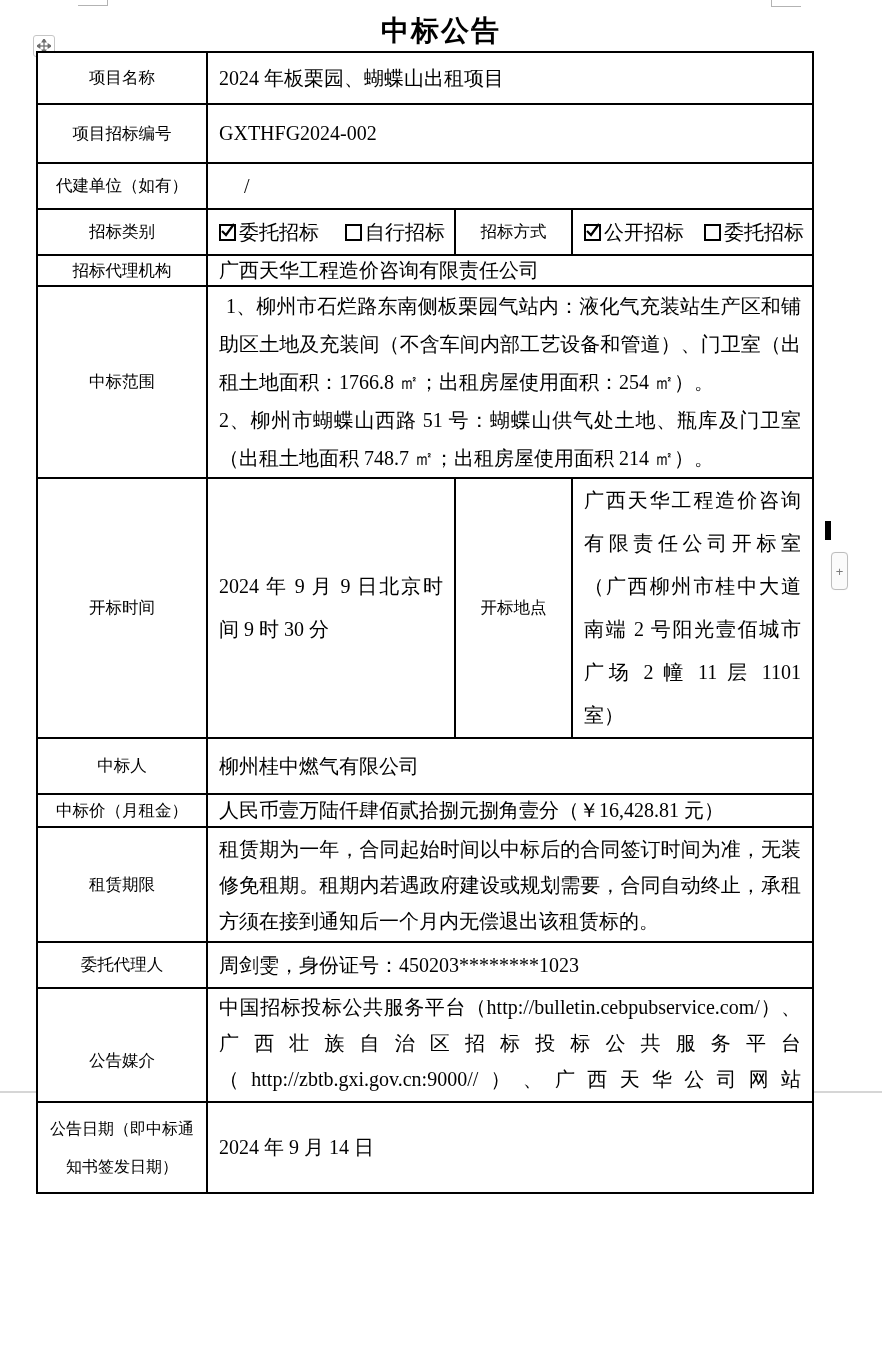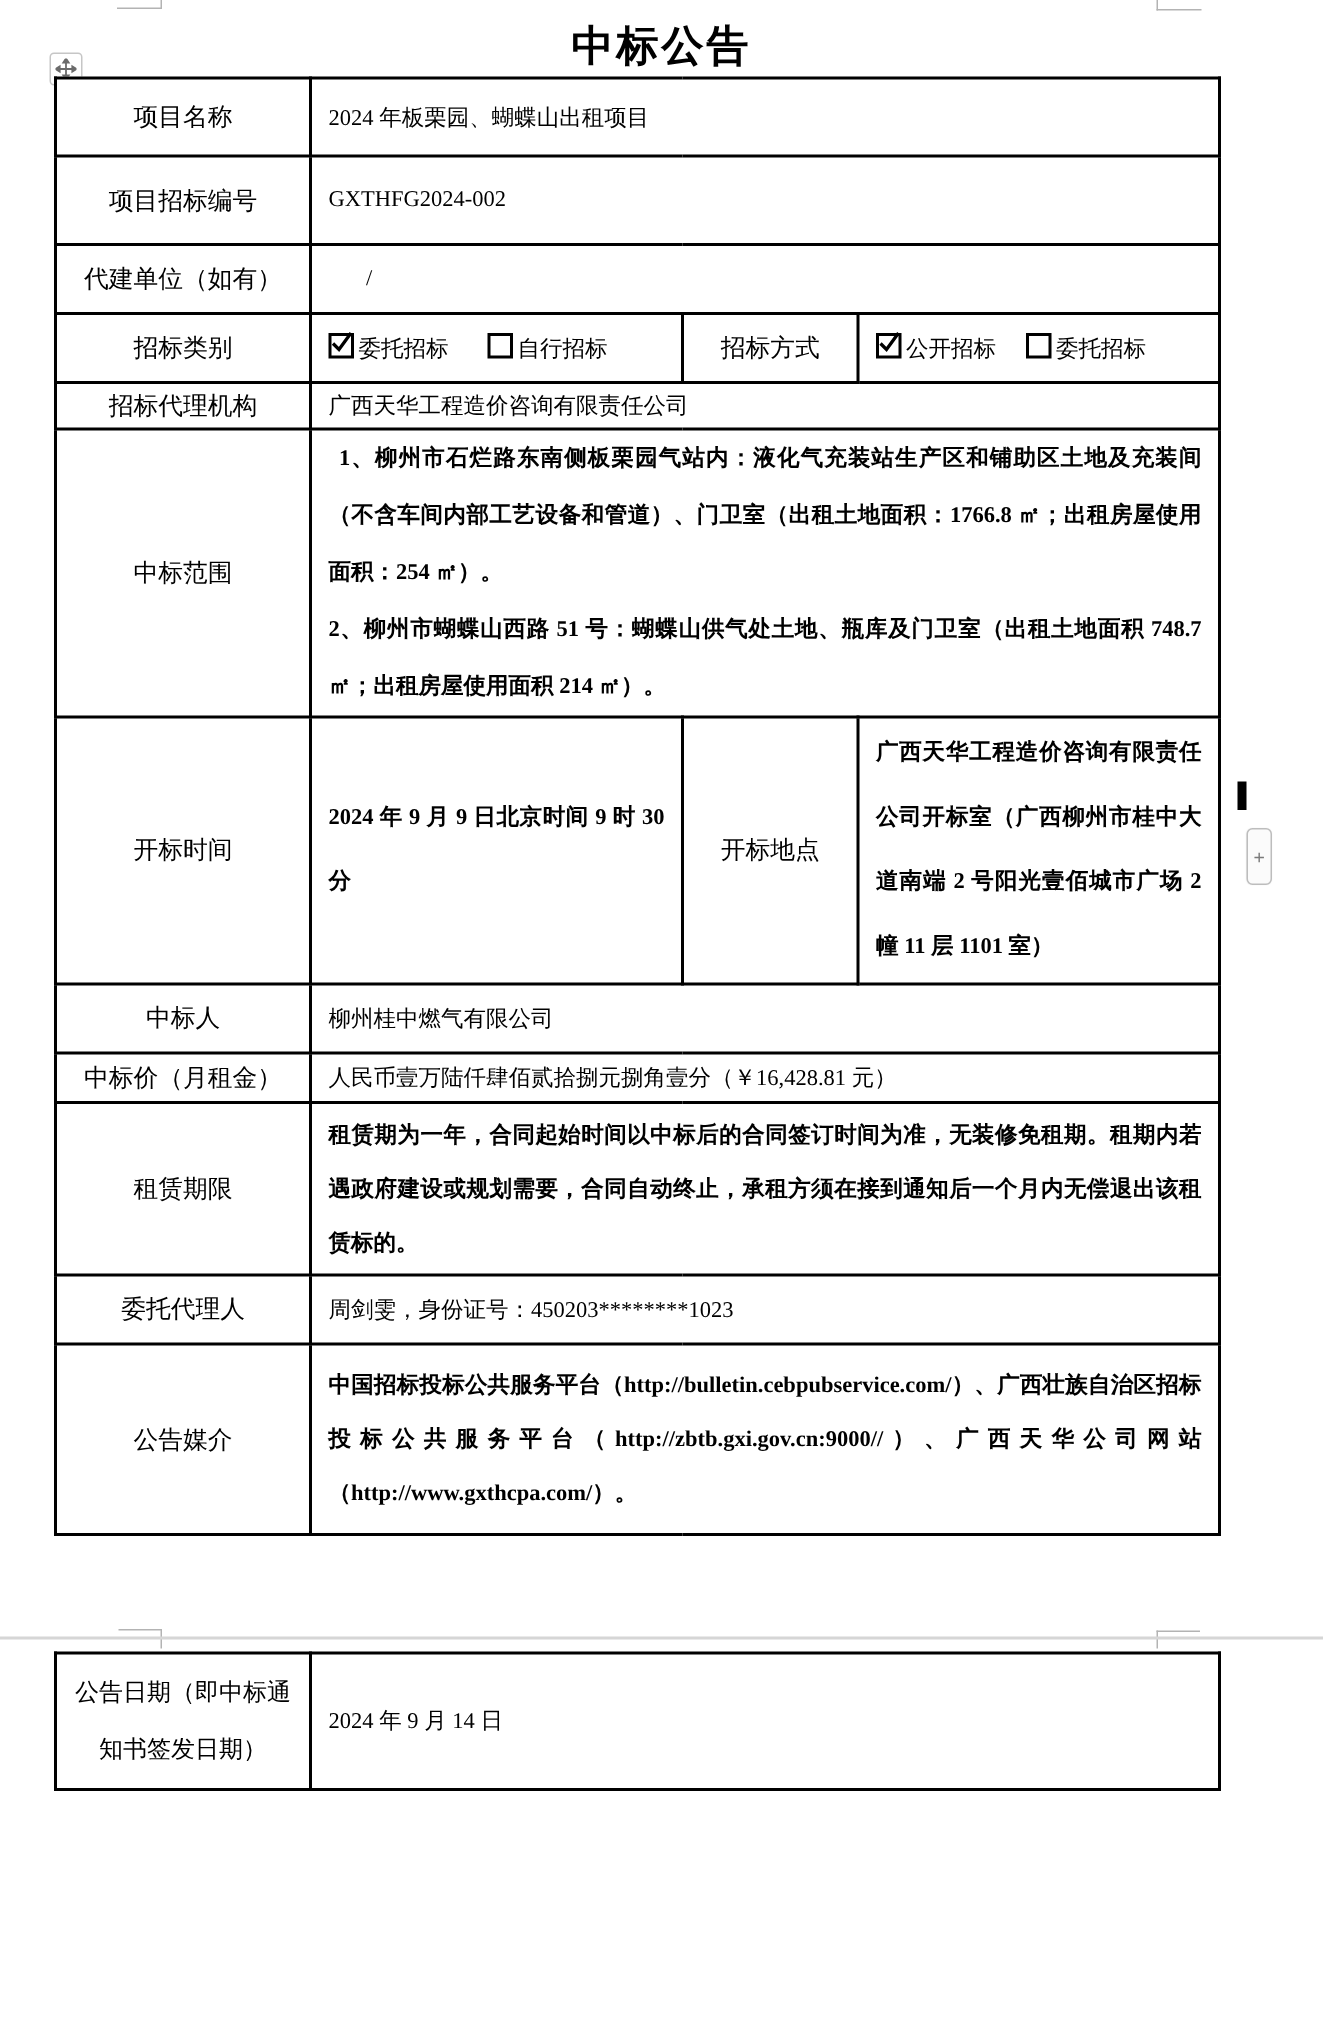--- a/index.html
+++ b/index.html
@@ -26,27 +26,27 @@
   }
   
   .doc-title{
     position:absolute;left:0;top:12px;width:882px;text-align:center;
     font-family:"Liberation Sans",sans-serif;font-weight:bold;font-size:28px;letter-spacing:2px;
   }
   
   table.doc{position:absolute;left:36px;border-collapse:collapse;table-layout:fixed;width:776px;background:#fff;}
   table.page1{top:51px;}
   table.page2{top:1101px;}
-  td{border:2px solid #000;padding:0 11px;font-size:15px;vertical-align:middle;overflow:hidden;}
+  td{border:2px solid #000;padding:0 11px;font-size:20px;vertical-align:middle;overflow:hidden;}
   td.label{text-align:center;padding:0 5px;font-size:16.5px;}
   td.label.small{font-size:16px;line-height:38px;}
   .lh38{line-height:38px;}
   .lh43{line-height:43px;}
   .lh36{line-height:36px;}
-  .just{text-align:justify;font-weight:bold;}
+  .just{text-align:justify;}
   .slash-cell{padding-left:36px;}
   .para{margin:0;}
   .indent1{text-indent:7px;}
   
   .cbgroup{white-space:nowrap;}
   .cb{
     display:inline-block;width:13px;height:13px;border:2px solid #000;vertical-align:-2px;
     margin-right:3px;position:relative;background:#fff;
   }
   .cb svg{position:absolute;left:-2px;top:-4px;}
@@ -141,21 +141,21 @@
     </td>
   </tr>
 
   <tr style="height:178px">
     <td class="label">开标时间</td>
     <td class="lh43 just">2024 年 9 月 9 日北京时间 9 时 30 分</td>
     <td class="label">开标地点</td>
     <td class="lh43 just">广西天华工程造价咨询有限责任公司开标室（广西柳州市桂中大道南端 2 号阳光壹佰城市广场 2 幢 11 层 1101 室）</td>
   </tr>
 
-  <tr style="height:46px">
+  <tr style="height:56px">
     <td class="label">中标人</td>
     <td colspan="3">柳州桂中燃气有限公司</td>
   </tr>
 
   <tr style="height:33px">
     <td class="label">中标价（月租金）</td>
     <td colspan="3">人民币壹万陆仟肆佰贰拾捌元捌角壹分（￥16,428.81 元）</td>
   </tr>
 
   <tr style="height:115px">

